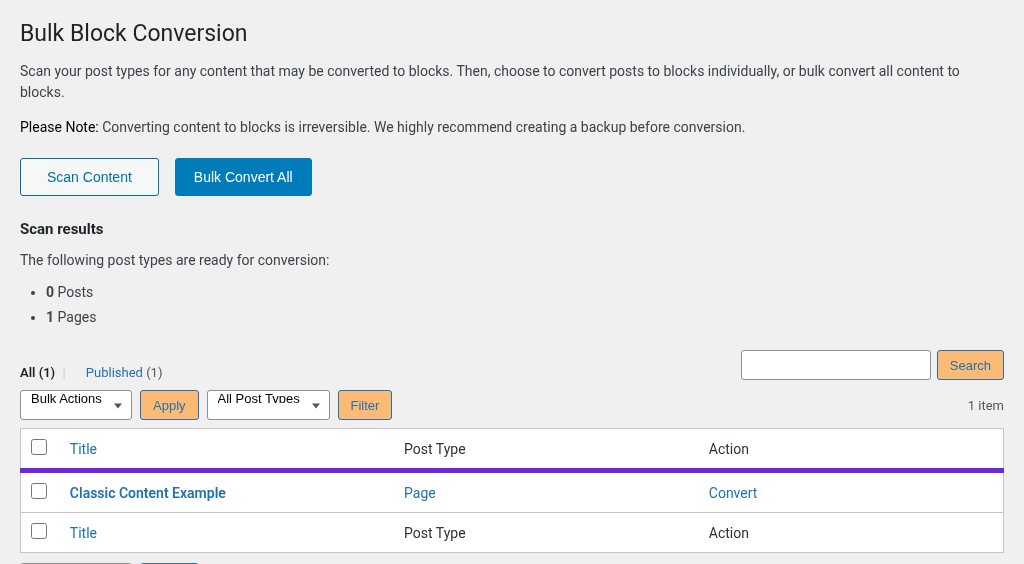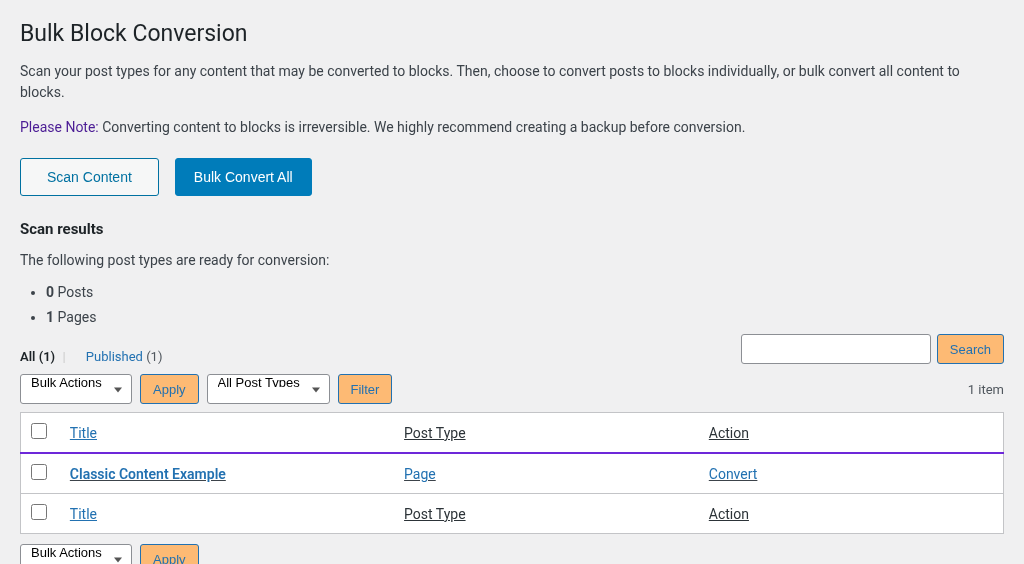--- a/index.html
+++ b/index.html
@@ -22,21 +22,21 @@
       margin-bottom: 14px;
       line-height: 1.5;
     }
     .warning-text {
       font-size: 14px;
       color: #3c434a;
       margin-bottom: 20px;
       line-height: 1.5;
     }
     .warning-label {
-      color: #4c1d95;
+      color: #000000;
       text-align: center;
     }
     .button-row {
       display: flex;
       gap: 16px;
       margin-bottom: 24px;
     }
     .btn-secondary {
       background: #f6f7f7;
       border: 1px solid #0071a1;
@@ -62,21 +62,21 @@
       margin-bottom: 14px;
     }
     .ready-text {
       font-size: 14px;
       color: #3c434a;
       margin-bottom: 12px;
     }
     .ready-list {
       list-style: disc;
       padding-left: 26px;
-      margin-bottom: 4px;
+      margin-bottom: 20px;
     }
     .ready-list li {
       font-size: 14px;
       color: #3c434a;
       line-height: 1.8;
     }
     .ready-list .count { font-weight: 700; }
     .top-bar {
       display: flex;
       justify-content: space-between;
@@ -158,35 +158,34 @@
       width: 100%;
       border-collapse: collapse;
       background: #fff;
       border: 1px solid #c3c4c7;
     }
     .wp-table th, .wp-table td {
       text-align: left;
       padding: 10px;
       font-size: 14px;
       vertical-align: middle;
-      text-decoration: underline;
     }
     .wp-table thead th {
       font-weight: 400;
       color: #2c3338;
     }
     .wp-table thead th.sortable { color: #2271b1; cursor: pointer; }
     .wp-table tfoot th {
       font-weight: 400;
       color: #2c3338;
       border-top: 1px solid #c3c4c7;
     }
     .wp-table tfoot th.sortable { color: #2271b1; cursor: pointer; }
     .wp-table tbody tr {
-      border-top: 2px solid #6d28d9;
+      border-top: 5px solid #6d28d9;
     }
     .wp-table tbody td.title-cell a {
       color: #2271b1;
       font-weight: 600;
       text-decoration: none;
       cursor: pointer;
     }
     .wp-table tbody td.link-cell a {
       color: #2271b1;
       text-decoration: none;

